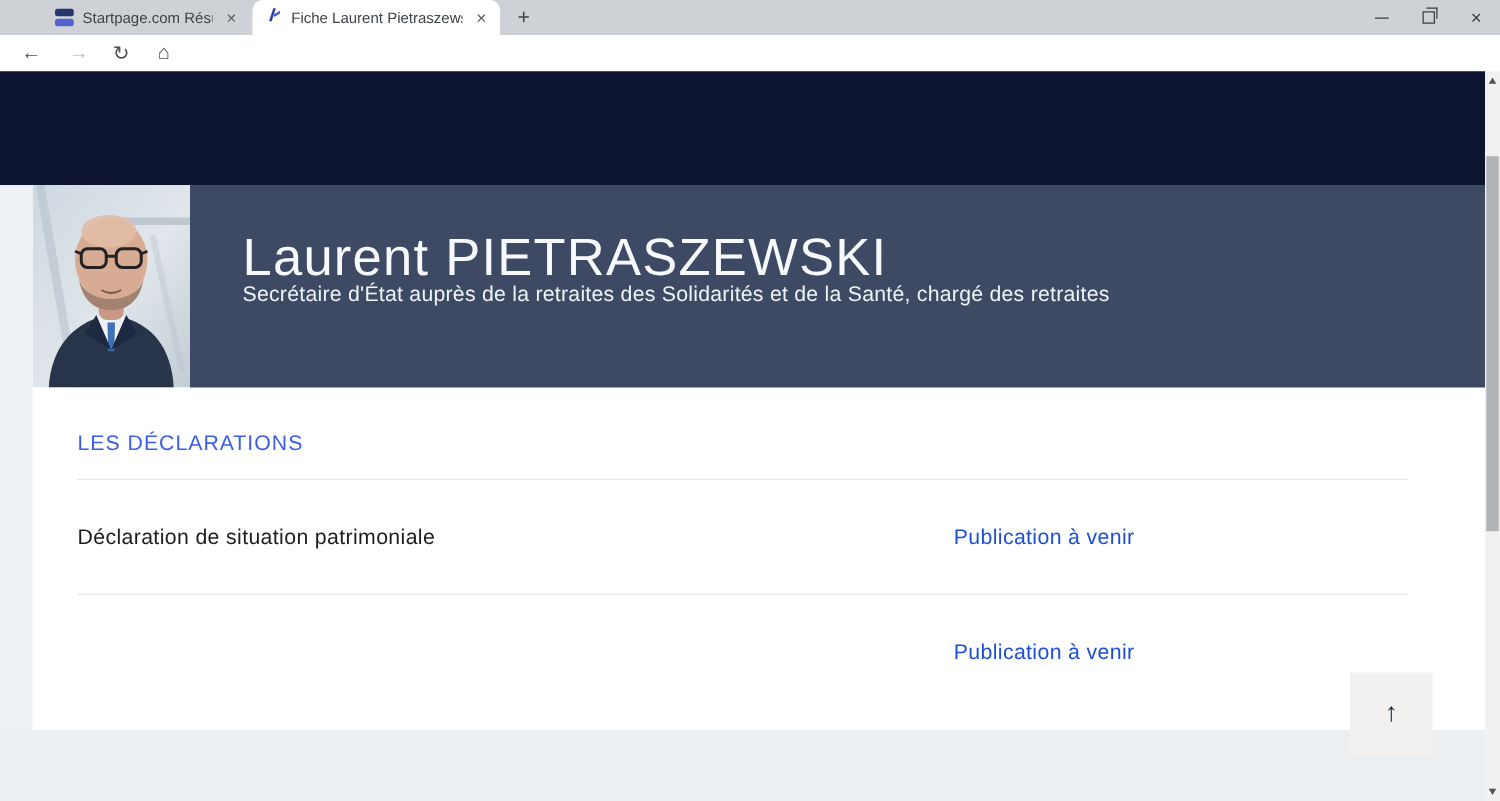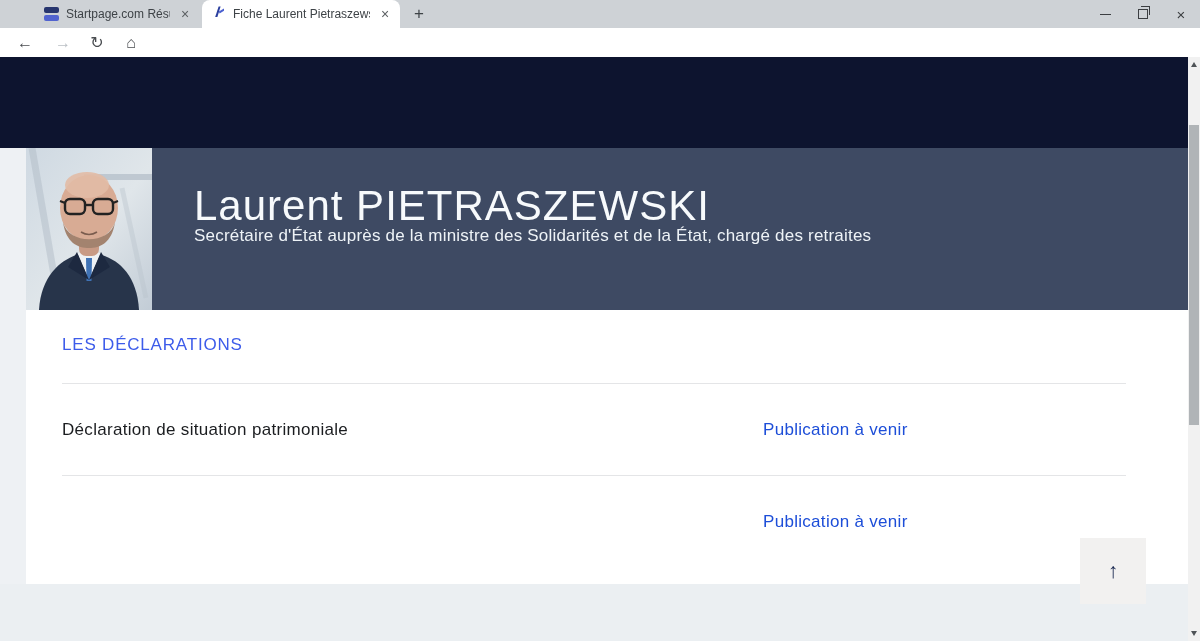--- a/index.html
+++ b/index.html
@@ -46,21 +46,21 @@
 
   
   .top-band{position:absolute;top:57px;left:0;width:1188px;height:91px;background:#0d142f;}
   .left-strip{position:absolute;top:148px;left:0;width:26px;height:436px;background:#eef1f4;}
   .profile-band{position:absolute;top:148px;left:152px;width:1036px;height:162px;background:#3e4a63;}
   .profile-name{position:absolute;left:42px;top:34px;font-size:42px;font-weight:400;letter-spacing:1px;color:#f7fafc;}
   .profile-role{position:absolute;left:42px;top:78px;font-size:17px;letter-spacing:0.2px;color:#eef3f7;}
   .photo{position:absolute;top:148px;left:26px;width:126px;height:162px;}
   .footer-band{position:absolute;top:584px;left:0;width:1188px;height:57px;background:#ebeff2;}
 
-  .section-heading{position:absolute;left:62px;top:335px;font-size:17px;font-weight:500;letter-spacing:0.8px;color:#3d5cea;}
+  .section-heading{position:absolute;left:62px;top:345px;font-size:17px;font-weight:500;letter-spacing:0.8px;color:#3d5cea;}
   .divider{position:absolute;left:62px;width:1064px;height:1px;background:#e4e5e7;}
   .row-label{position:absolute;left:62px;font-size:17px;color:#1b1d20;letter-spacing:0.3px;}
   .row-status{position:absolute;left:763px;font-size:17px;color:#1d4ed8;letter-spacing:0.3px;}
 
   .scrolltop{position:absolute;left:1080px;top:538px;width:66px;height:66px;background:#f2f1f0;
              display:flex;align-items:center;justify-content:center;font-size:21px;font-weight:700;color:#16254e;cursor:pointer;}
 
   
   .scrollbar{position:absolute;left:1188px;top:57px;width:12px;height:584px;background:#f1f1f1;}
   .sb-up{position:absolute;top:5px;left:2.5px;width:0;height:0;
@@ -175,21 +175,21 @@
       <rect x="67" y="51" width="20" height="15" rx="5" fill="none" stroke="#222" stroke-width="2.4"></rect>
       <line x1="59" y1="57" x2="67" y2="57" stroke="#222" stroke-width="2.4"></line>
       <line x1="39" y1="55" x2="34" y2="53" stroke="#222" stroke-width="2"></line>
       <line x1="87" y1="55" x2="92" y2="53" stroke="#222" stroke-width="2"></line>
       <path d="M55 84 Q63 89 71 84" stroke="#7a5c4e" stroke-width="1.6" fill="none"></path>
     </svg>
   </div>
 
   <div class="profile-band">
     <div class="profile-name">Laurent PIETRASZEWSKI</div>
-    <div class="profile-role">Secrétaire d'État auprès de la ministre des Solidarités et de la État, chargé des retraites</div>
+    <div class="profile-role">Secrétaire d'État auprès de la retraites des Solidarités et de la Santé, chargé des retraites</div>
   </div>
 
   <div class="section-heading">LES DÉCLARATIONS</div>
   <div class="divider" style="top:383px;"></div>
 
   <div class="row-label" style="top:420px;">Déclaration de situation patrimoniale</div>
   <div class="row-status" style="top:420px;">Publication à venir</div>
 
   <div class="divider" style="top:475px;"></div>
 

